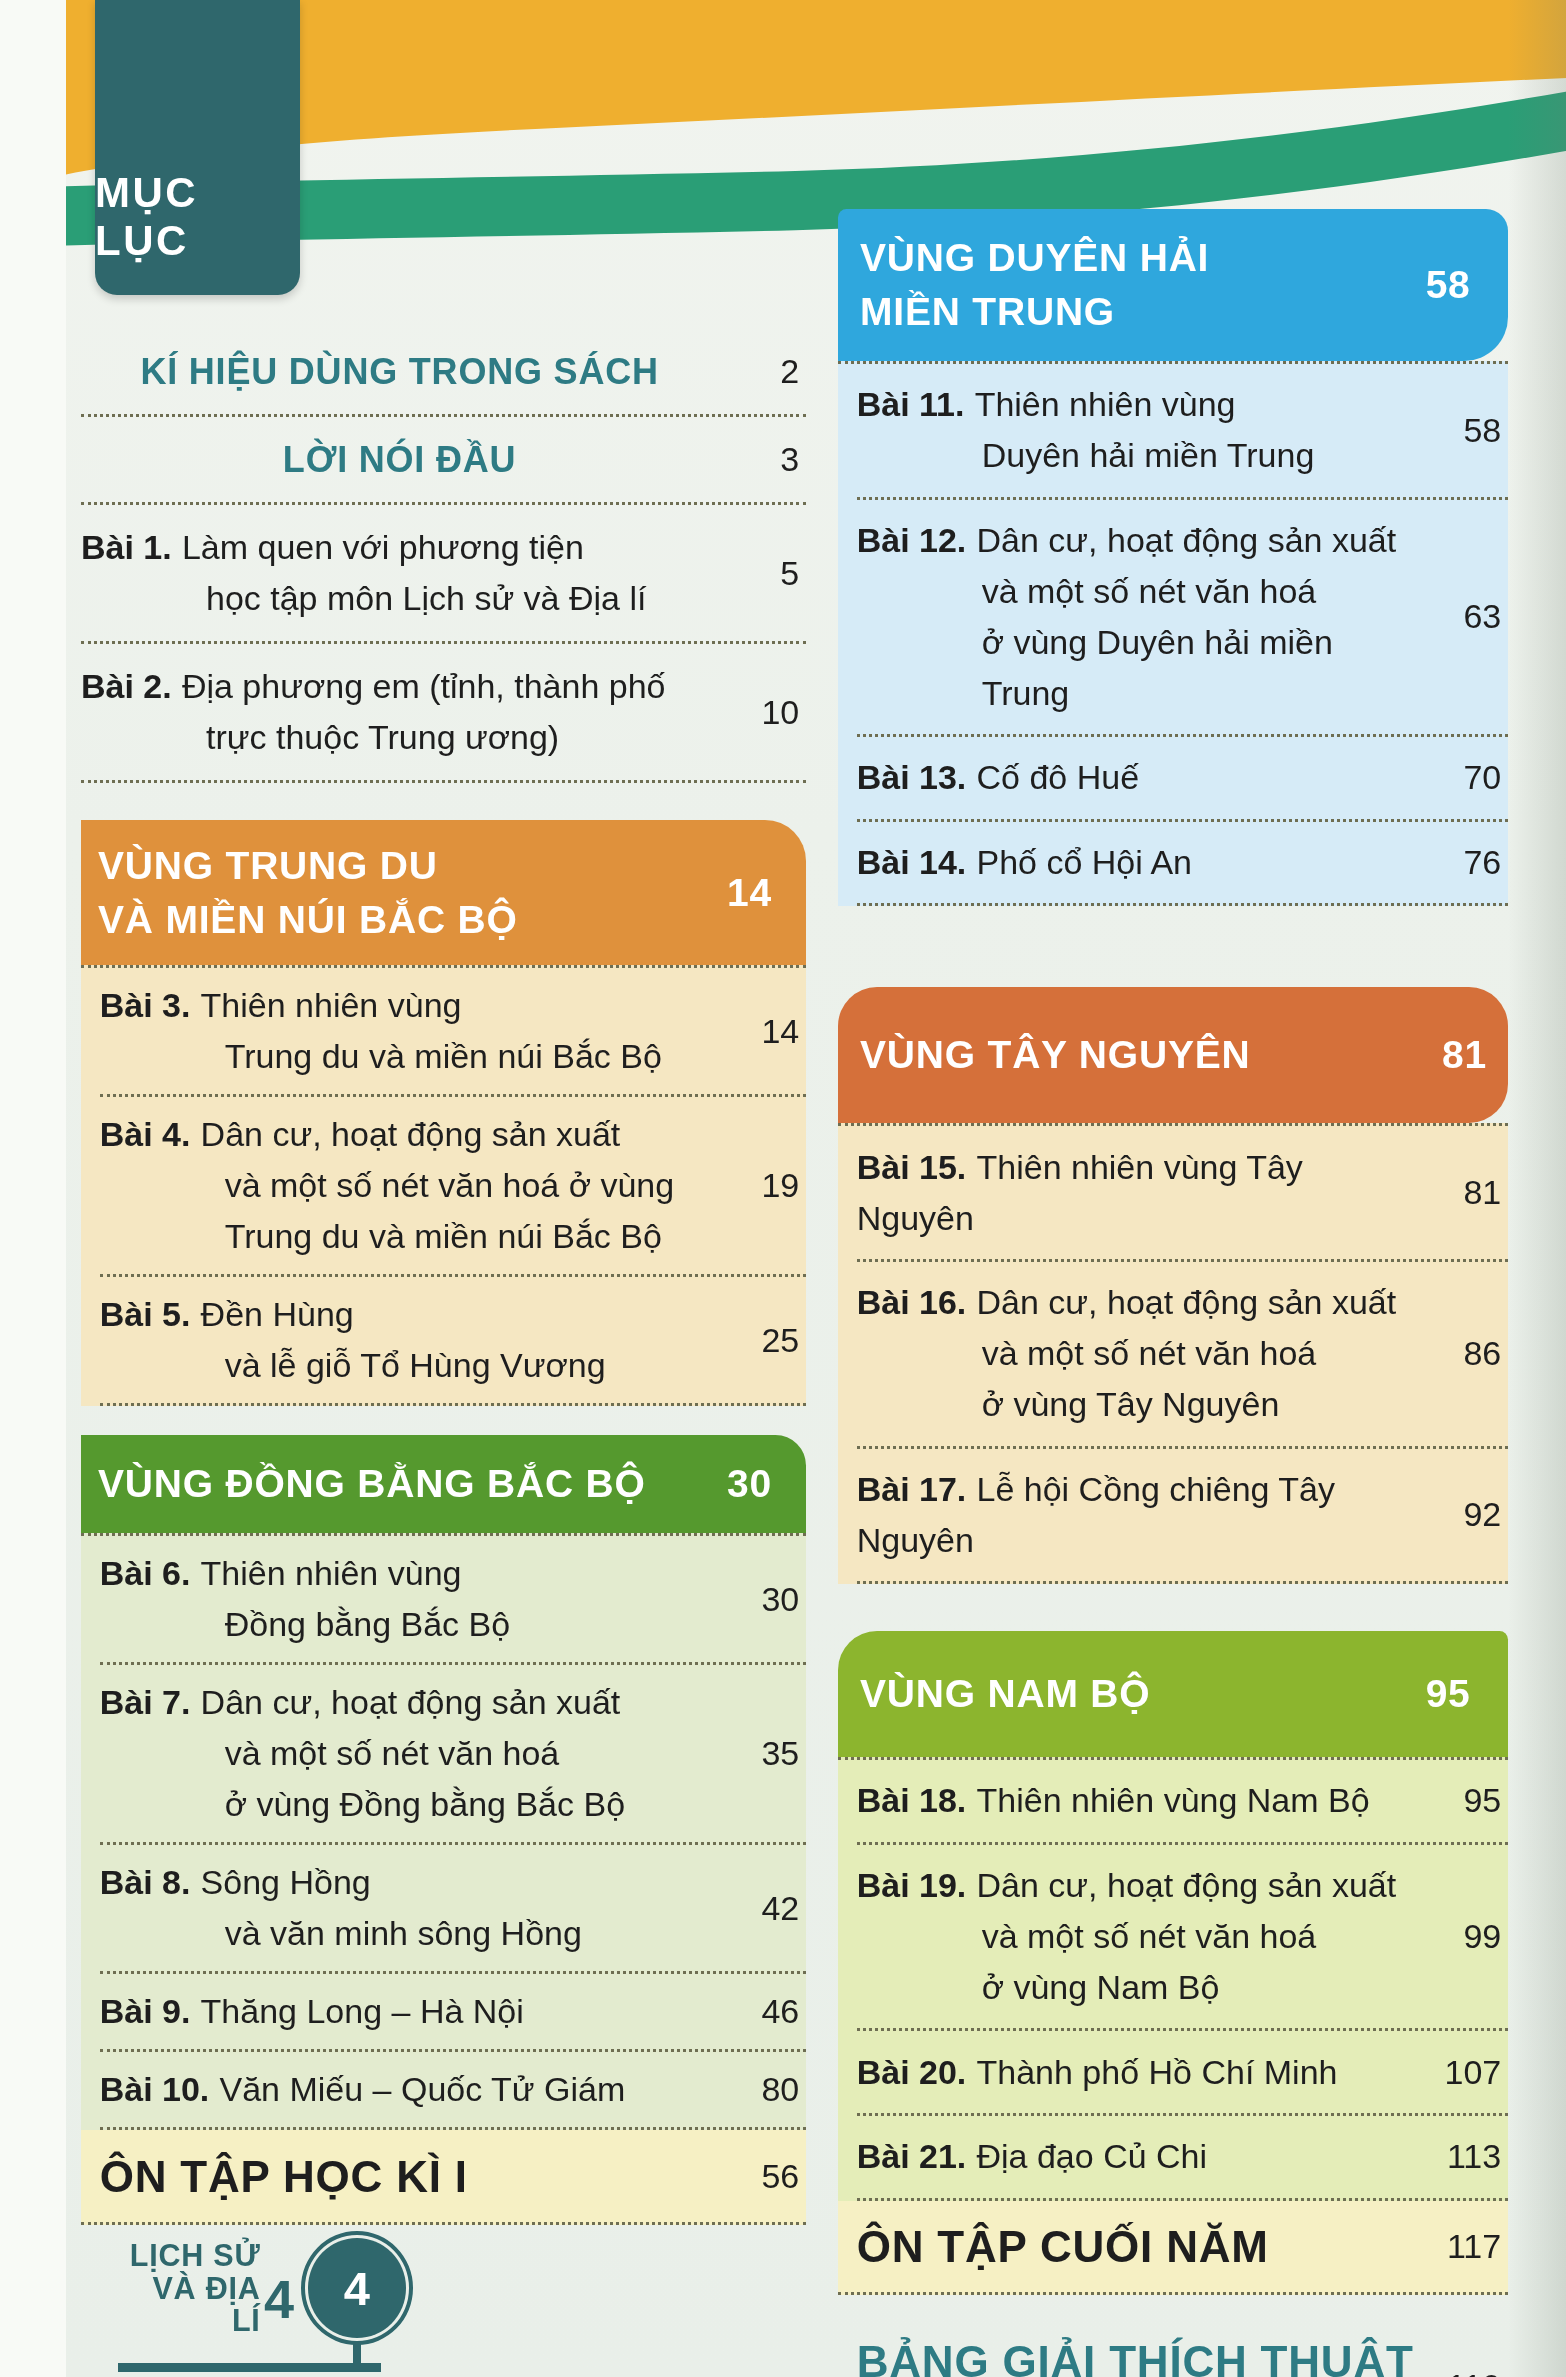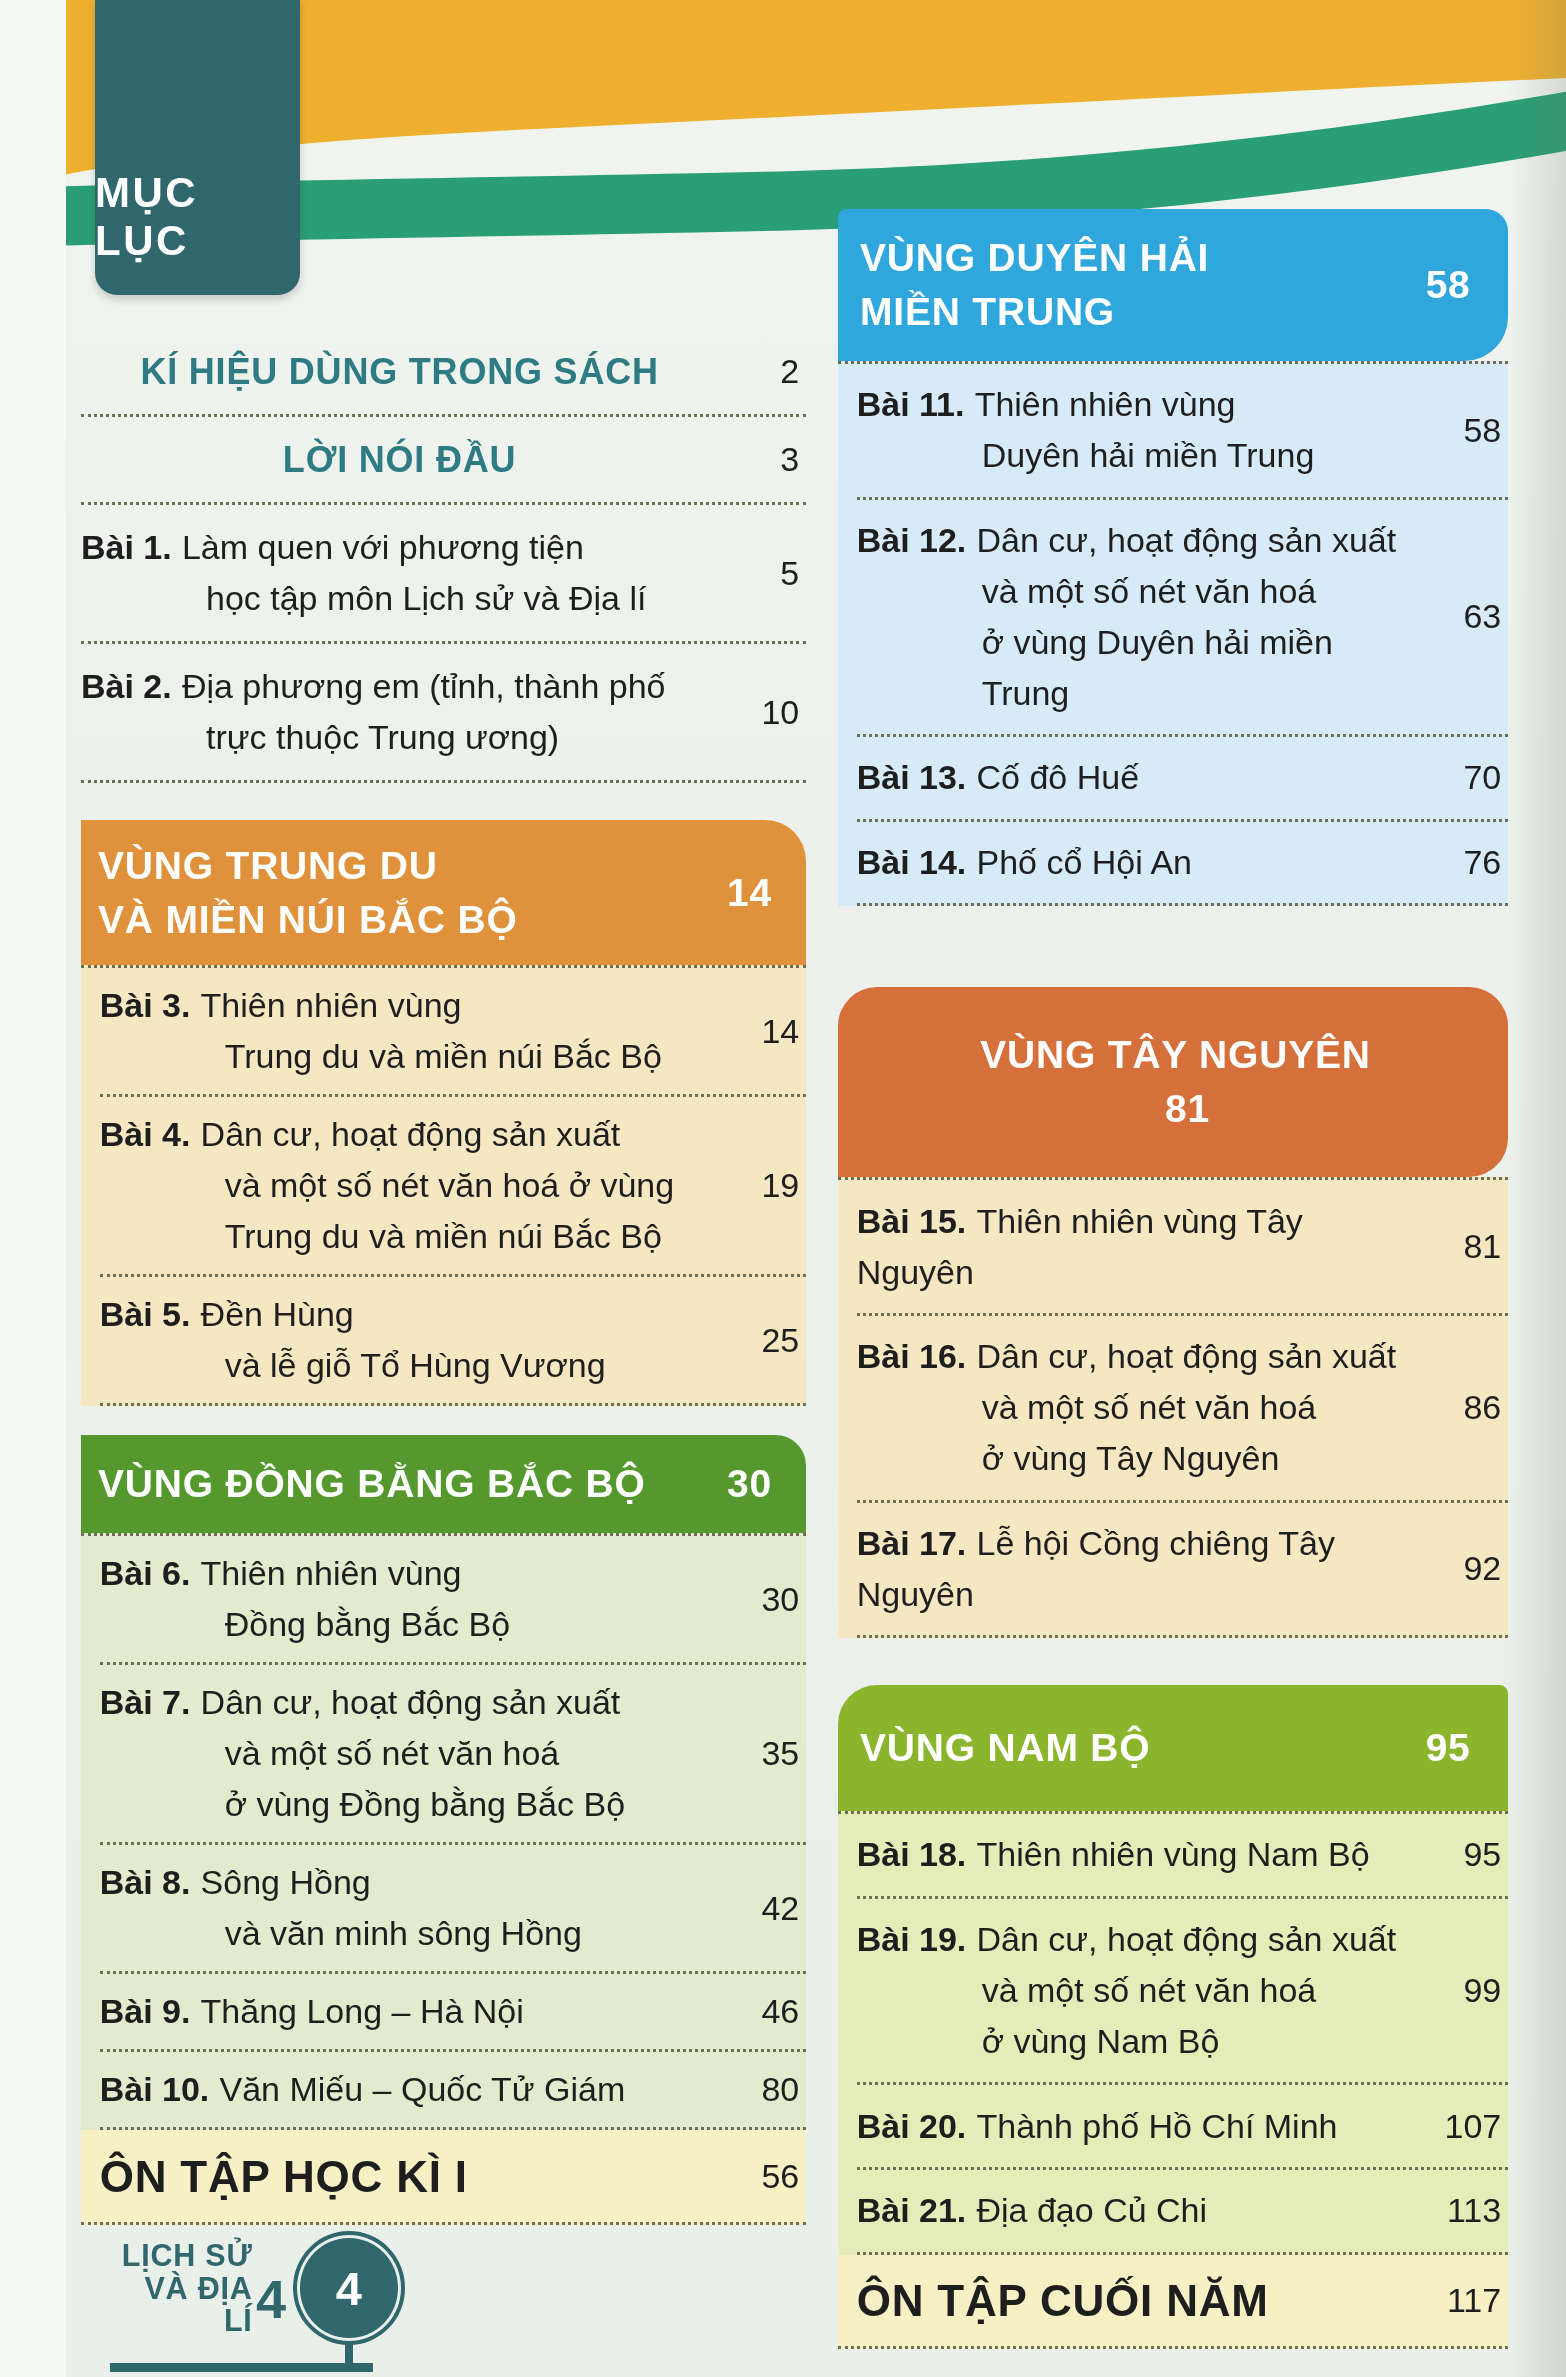--- a/index.html
+++ b/index.html
@@ -40,40 +40,40 @@
   .pg{min-width:81px;text-align:right;font-size:34px;align-self:center;}
   .hrow .tt{font-size:36px;font-weight:bold;color:var(--teal_text);letter-spacing:0.8px;text-align:center;}
 
   .shead{display:flex;align-items:center;color:#fff;font-weight:bold;
     font-size:39px;line-height:54px;letter-spacing:0.8px;}
   .shead .sh-pg{min-width:93px;text-align:right;font-size:39px;padding-right:12px;}
   .sh-tt{flex:1;}
   .shead.h-orange{background:var(--orange);border-radius:0 41px 0 0;padding:18.7px 22px 18.7px 17px;}
   .shead.h-green{background:var(--green);border-radius:0 30.5px 0 0;padding:22px 22px 22px 17px;}
   .shead.h-blue{background:var(--blue);border-radius:8.5px 22px 44px 0;padding:22px 25.4px 22px 22px;}
-  .shead.h-redorange{background:var(--red_orange);border-radius:39px 39px 39px 0;padding:41px 17px 41px 22px;flex-direction:column;}
+  .shead.h-redorange{background:var(--red_orange);border-radius:39px 39px 39px 0;padding:41px 9px 41px 22px;}
   .shead.h-lime{background:var(--lime);border-radius:39px 8.5px 0 0;padding:36px 25.4px 36px 22px;}
 
   .sbody{border-top:3.4px dotted var(--dot);padding:0 0 0 18.7px;}
   .sbody.bg-cream{background:var(--cream);}
   .sbody.bg-lightgreen{background:var(--light_green);}
   .sbody.bg-lightblue{background:var(--light_blue);}
   .sbody.bg-lightlime{background:var(--light_lime);}
   .sbody .srow{margin-right:0;gap:16px;}
 
   .review{background:var(--pale_yellow);padding:20.3px 6.8px 20.3px 18.7px;}
   .review .tt,.gloss .tt{font-size:44px;font-weight:bold;letter-spacing:0.8px;}
   .gloss{padding:20.3px 6.8px 20.3px 18.7px;border-bottom:3.4px dotted rgba(110,110,82,.4);}
   .gloss .tt{color:var(--teal_text);}
 
   .gap{border:none;}
   .g-l1{height:37px;} .g-l2{height:29px;}
   .g-r1{height:81px;} .g-r2{height:47px;} .g-r3{height:20.3px;}
 
-  .logo{position:absolute;left:110px;top:2238px;width:288px;z-index:4;}
+  .logo{position:absolute;left:118px;top:2238px;width:288px;z-index:4;}
   .logo-row{display:flex;align-items:center;}
   .logo-txt{text-align:right;color:var(--tab);font-weight:bold;font-size:30.5px;line-height:1.08;letter-spacing:0.8px;}
   .logo-4{font-size:54px;font-weight:bold;color:var(--tab);margin:22px 0 0 3.4px;line-height:1;}
   .globe{position:relative;width:100px;height:100px;margin-left:13.6px;}
   .globe .ring{position:absolute;inset:-6.8px;border:4.2px solid var(--tab);border-radius:50%;}
   .globe .ball{position:absolute;inset:0;background:var(--tab);border-radius:50%;color:#fff;
     font-size:47px;font-weight:bold;display:flex;align-items:center;justify-content:center;}
   .globe .stem{position:absolute;left:45px;bottom:-29px;width:8.5px;height:25.4px;background:var(--tab);}
   .logo-bar{height:8.5px;background:var(--tab);margin-top:25.4px;width:263px;}
 </style>

